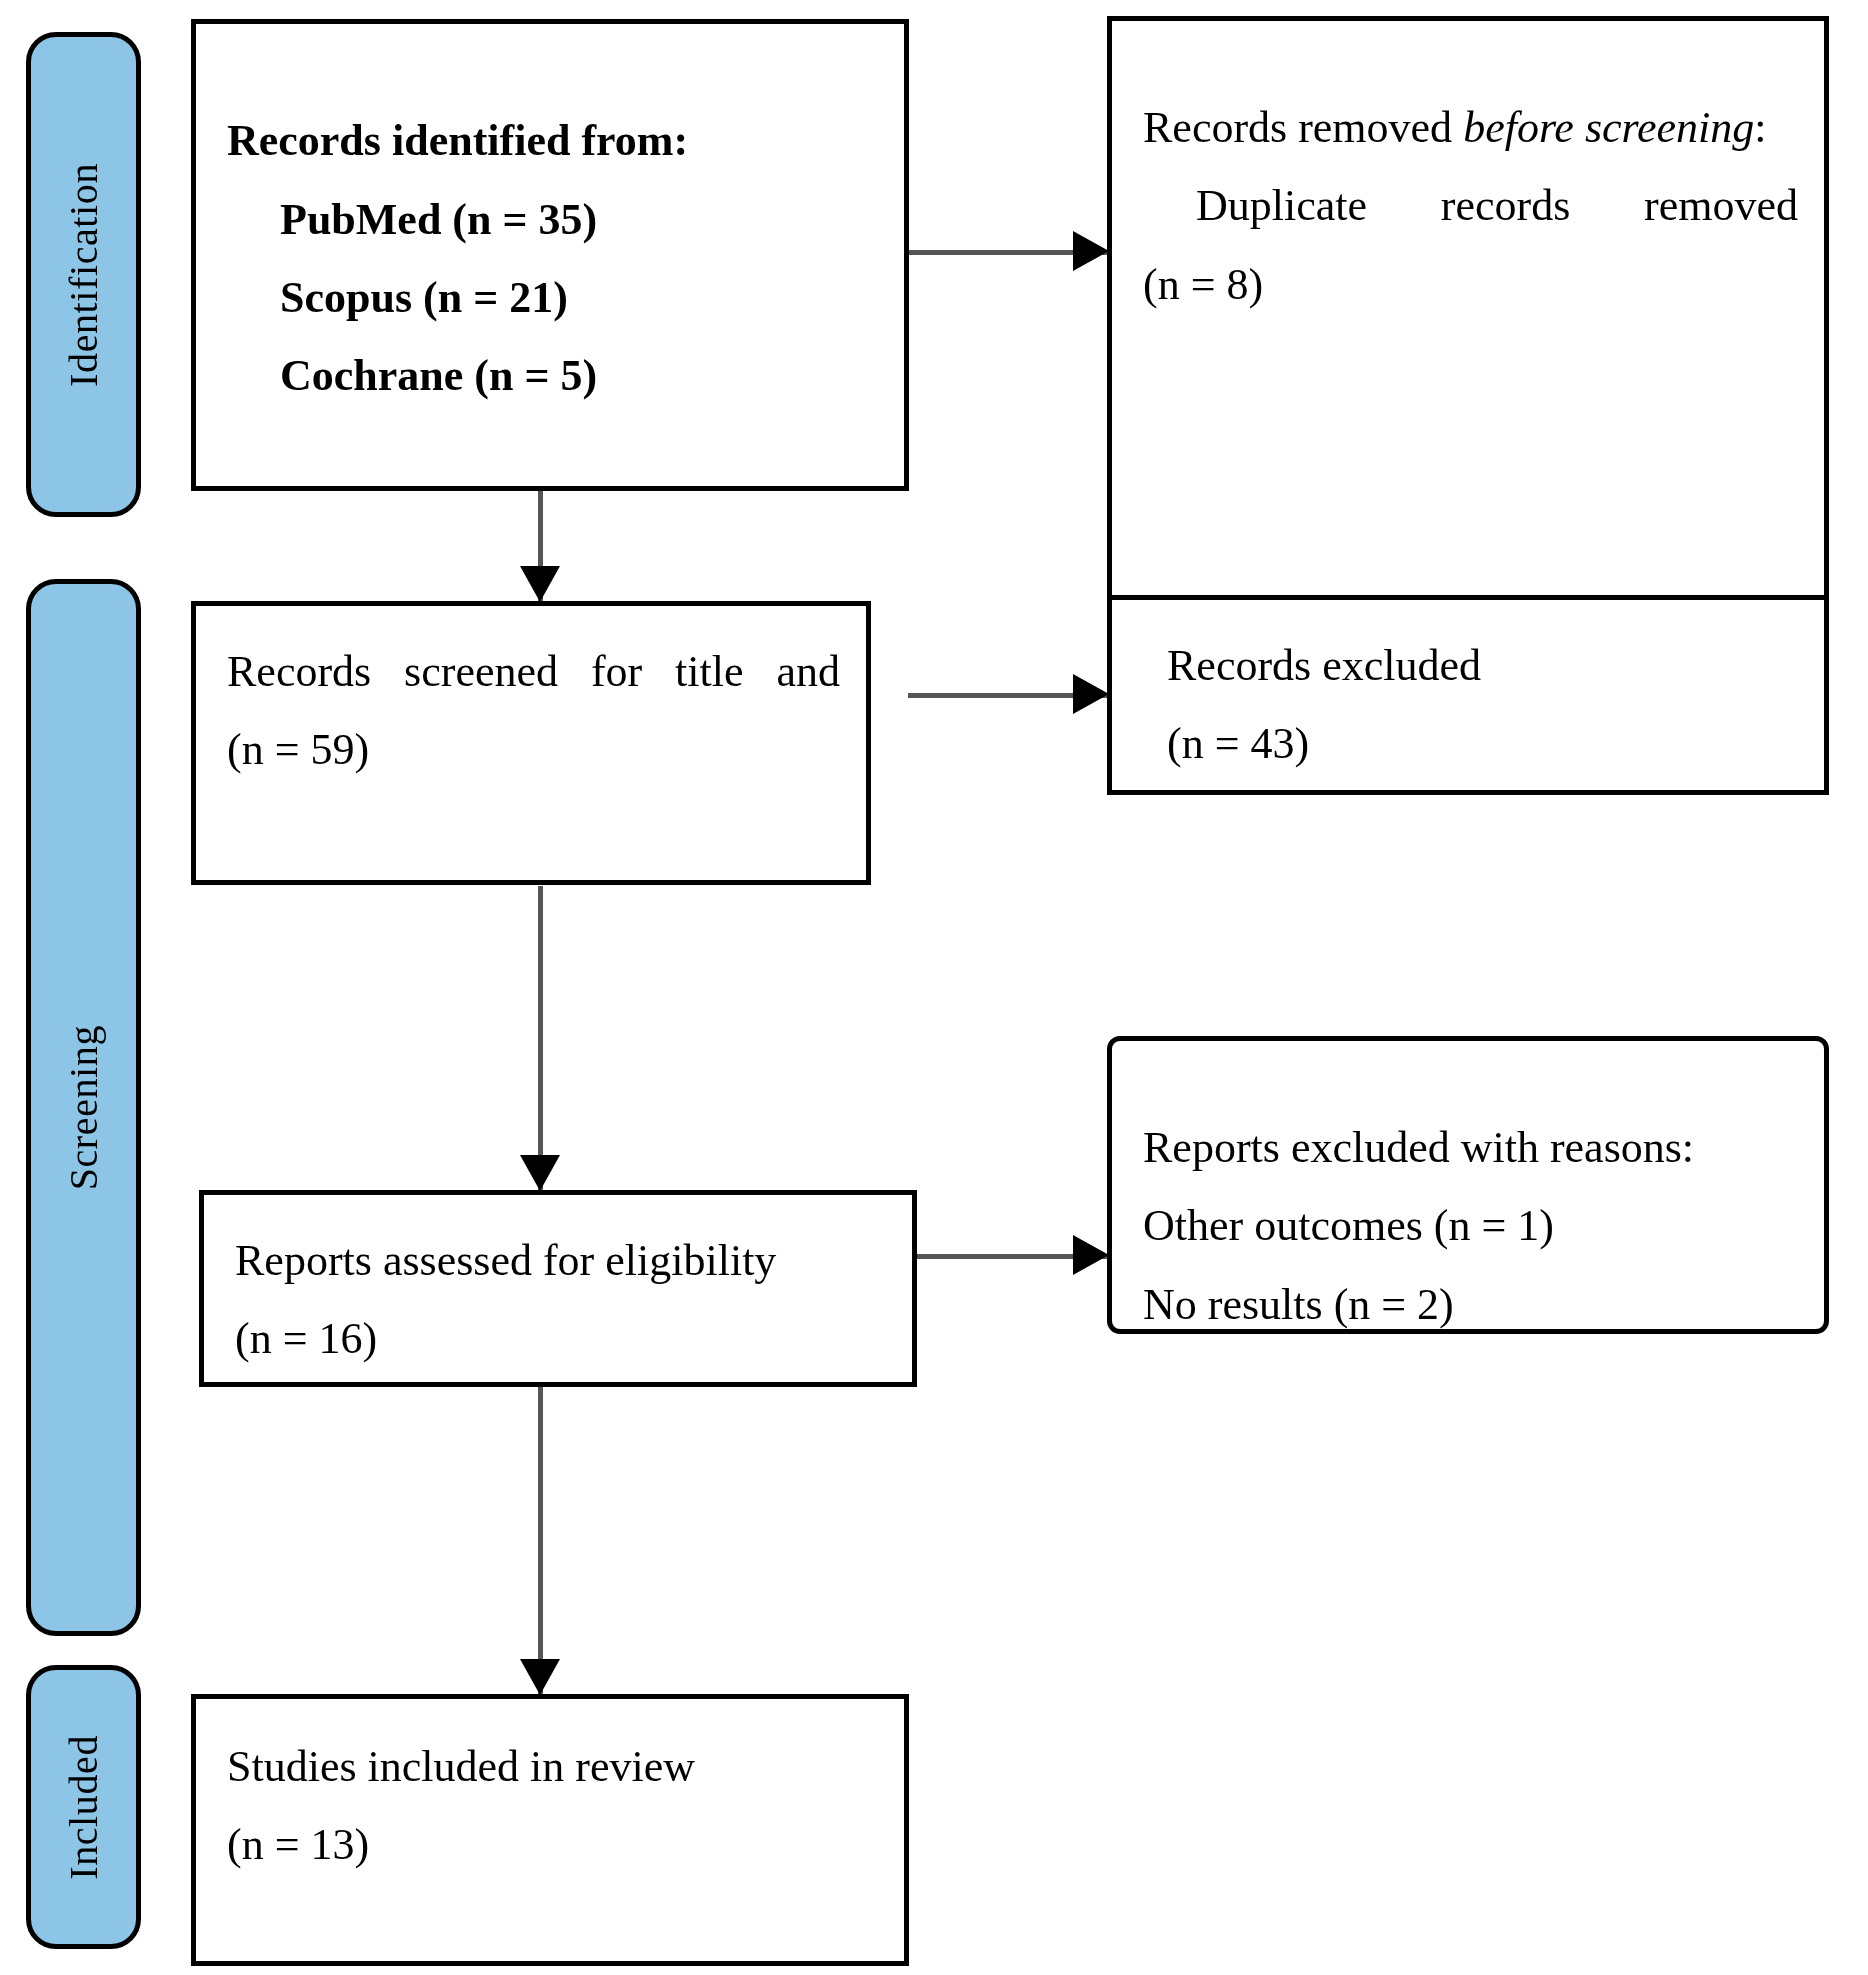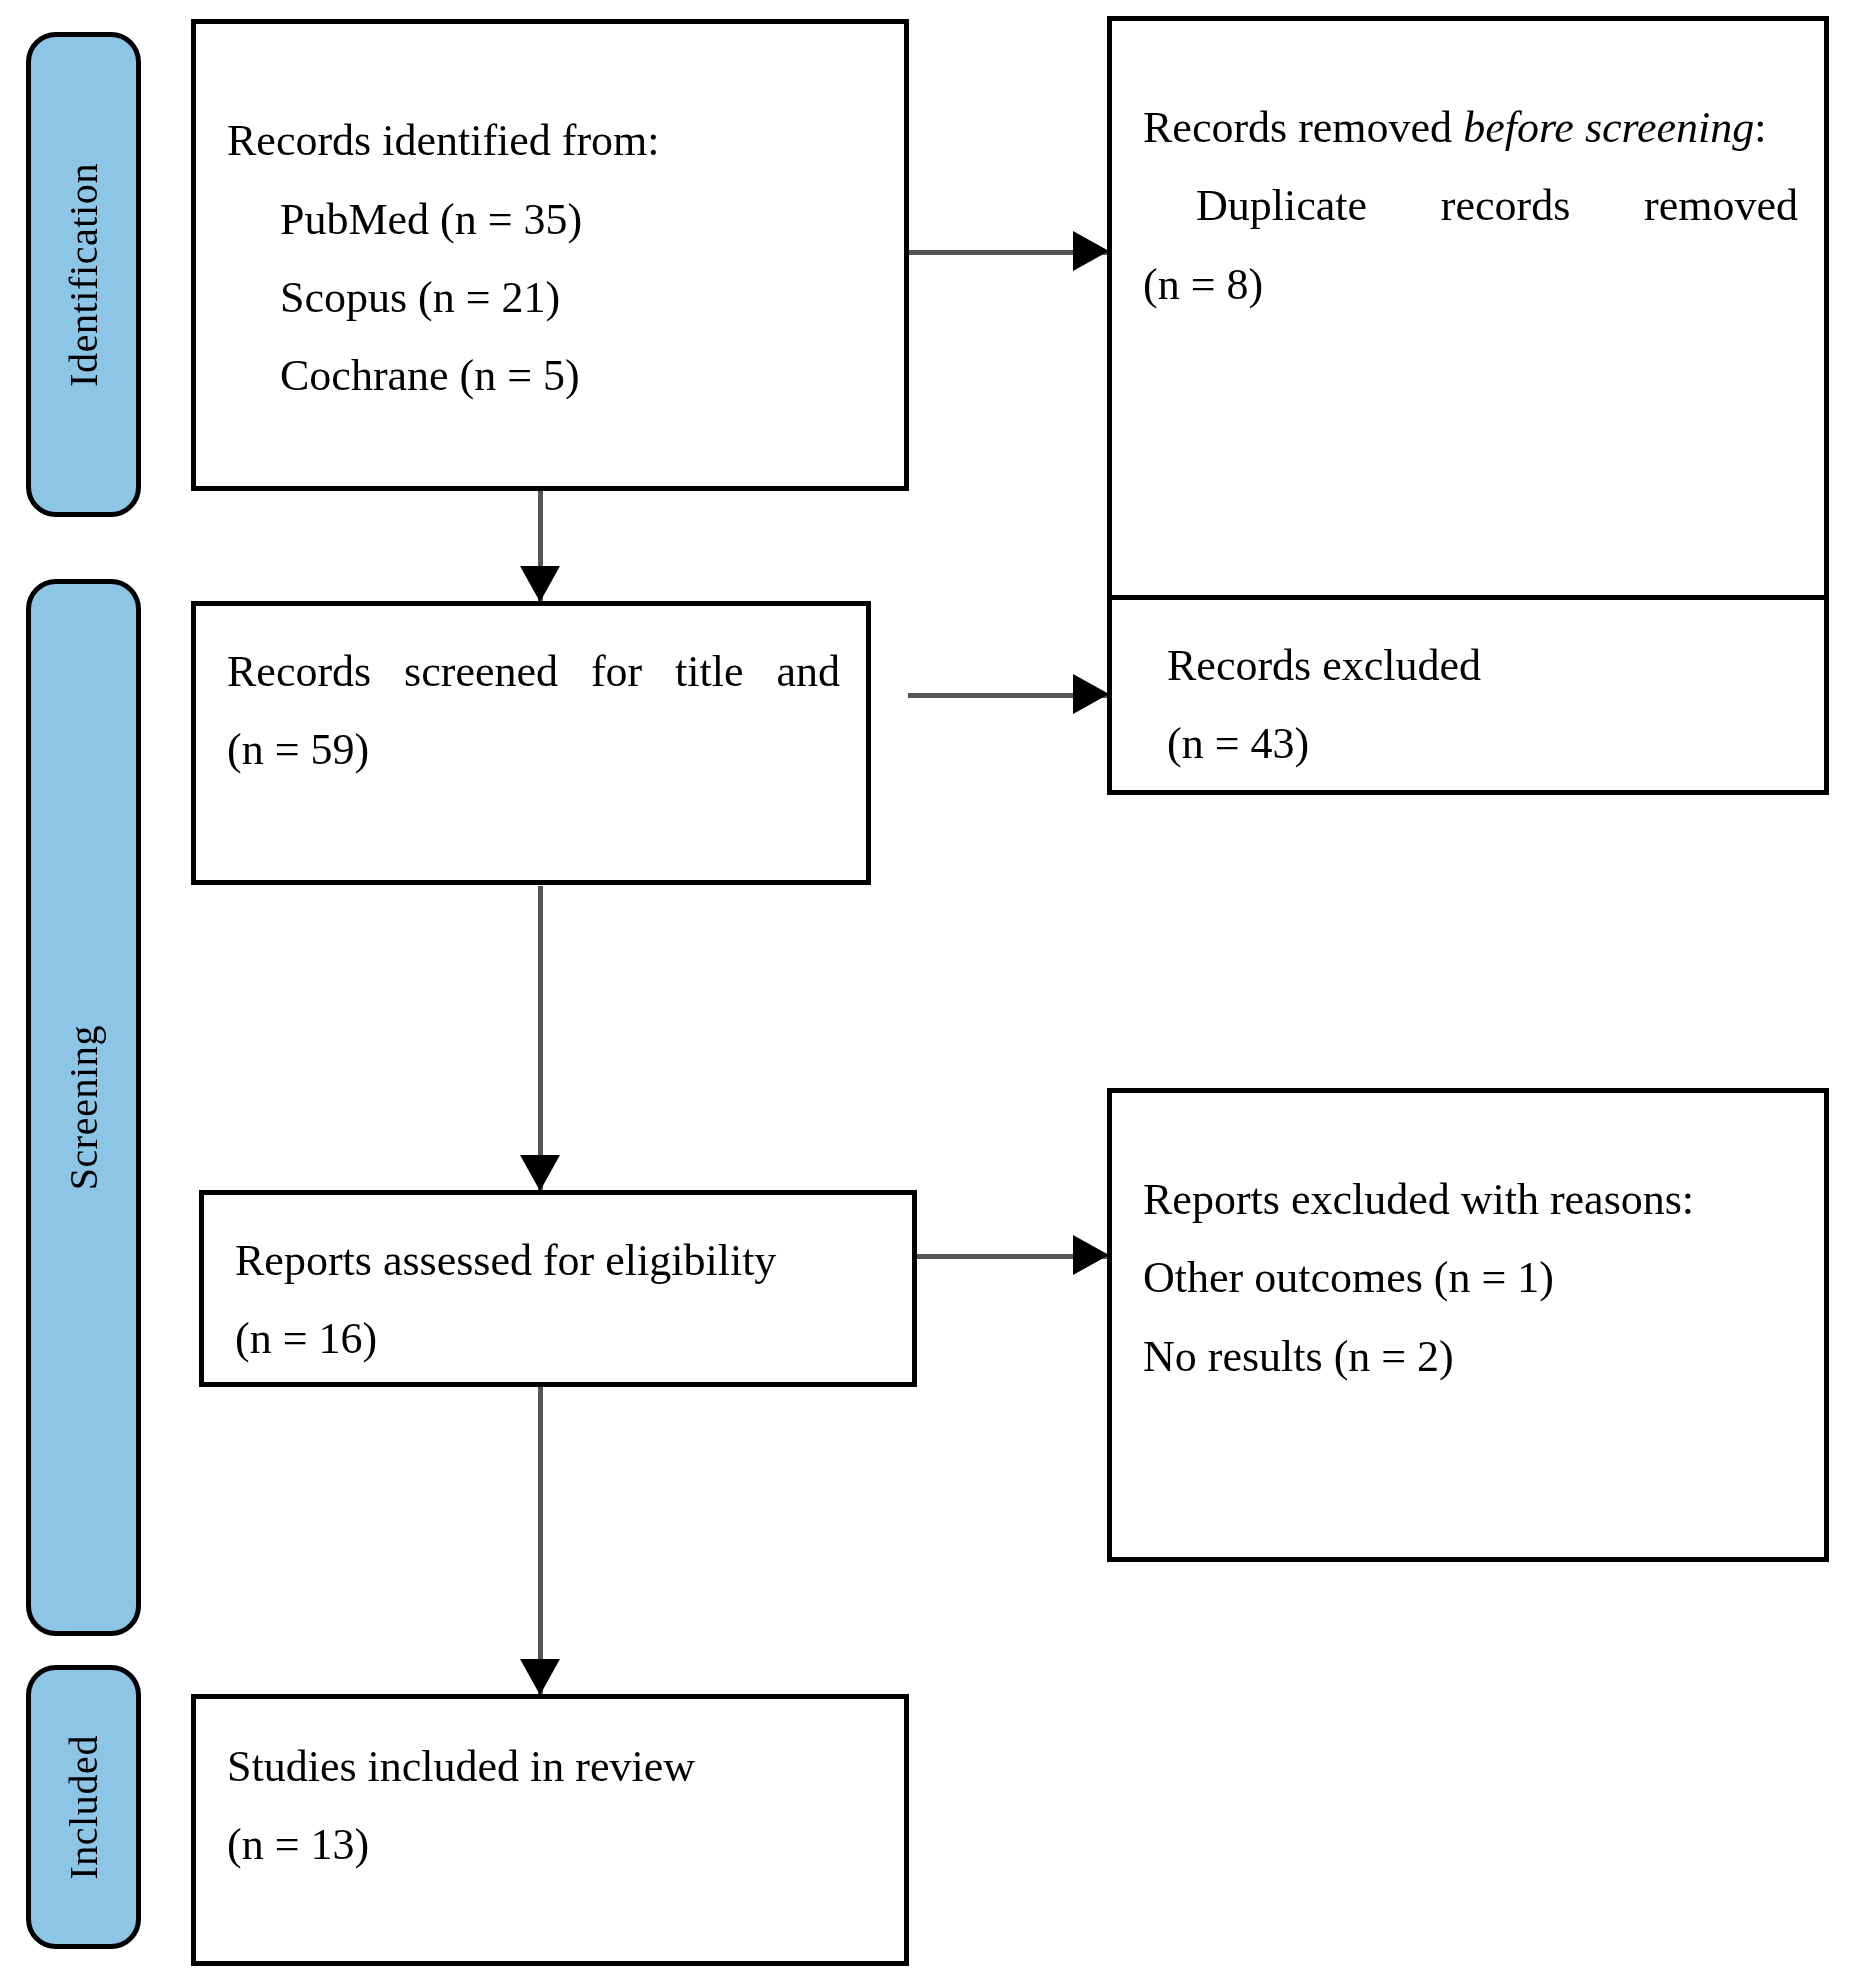--- a/index.html
+++ b/index.html
@@ -125,21 +125,21 @@
   <div class="conn-v" style="left:538px; top:886px; height:304px;"></div>
   <div class="arrow-down" style="left:520px; top:1155px;"></div>
 
   <div class="conn-h" style="left:908px; top:1254px; width:199px;"></div>
   <div class="arrow-right" style="left:1073px; top:1235px;"></div>
 
   <div class="conn-v" style="left:538px; top:1387px; height:307px;"></div>
   <div class="arrow-down" style="left:520px; top:1659px;"></div>
 
   <div class="flow-box" style="left:191px; top:19.4px; width:718px; height:472px;">
-    <div class="box-inner" style="top:78px;">
+    <div class="box-inner" style="top:78px;font-weight:bold;">
       <div class="box-line">Records identified from:</div>
       <div class="box-line indent">PubMed (n = 35)</div>
       <div class="box-line indent">Scopus (n = 21)</div>
       <div class="box-line indent">Cochrane (n = 5)</div>
     </div>
   </div>
 
   <div class="flow-box" style="left:1107px; top:16px; width:722px; height:590px;">
     <div class="box-inner" style="top:68px; left:31px; right:26px;">
       <div class="box-line"><span>Records removed </span><span class="ital">before screening</span><span>:</span></div>
@@ -162,21 +162,21 @@
     </div>
   </div>
 
   <div class="flow-box" style="left:191px; top:1190px; width:718px; height:197px;margin-left:8px;">
     <div class="box-inner" style="top:27px;">
       <div class="box-line">Reports assessed for eligibility</div>
       <div class="box-line">(n = 16)</div>
     </div>
   </div>
 
-  <div class="flow-box" style="left:1107px; top:1088px; width:722px; height:474px;">
+  <div class="flow-box" style="left:1107px; top:1036px; width:722px; height:298px;border-radius:13px;">
     <div class="box-inner" style="top:68px;">
       <div class="box-line">Reports excluded with reasons:</div>
       <div class="box-line">Other outcomes (n = 1)</div>
       <div class="box-line">No results (n = 2)</div>
     </div>
   </div>
 
   <div class="flow-box" style="left:191px; top:1694px; width:718px; height:272px;">
     <div class="box-inner" style="top:29px;">
       <div class="box-line">Studies included in review</div>

